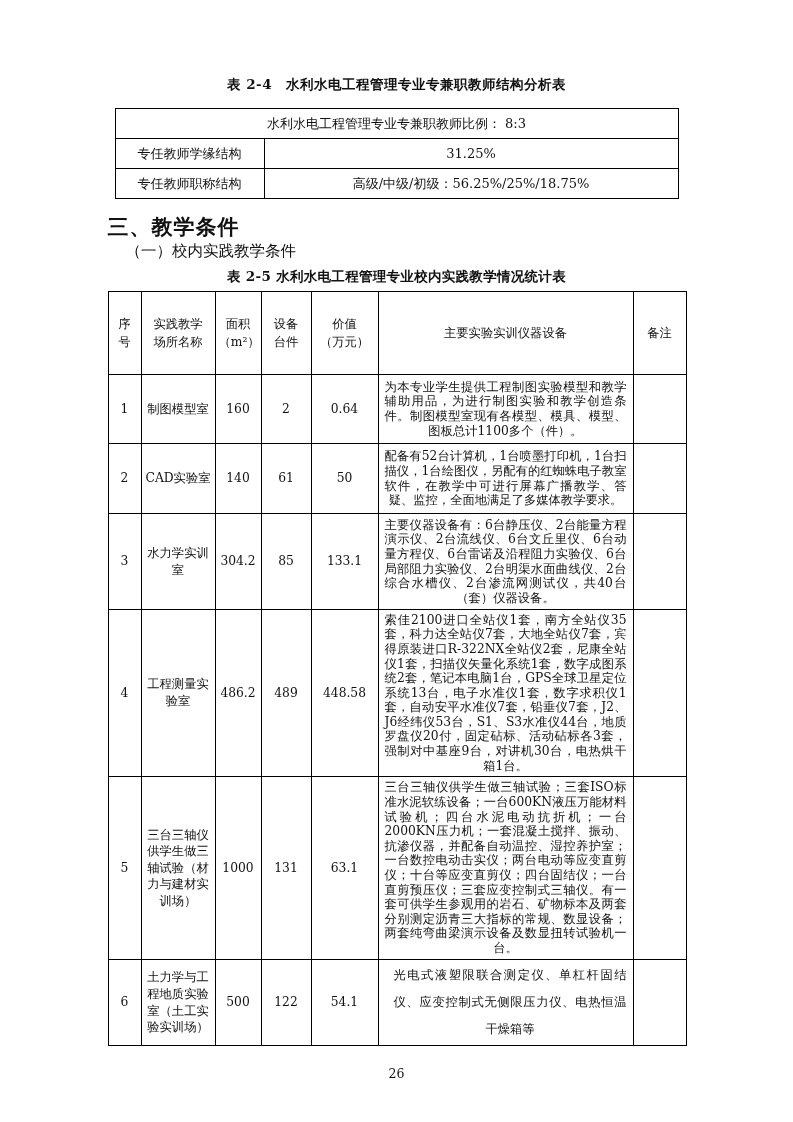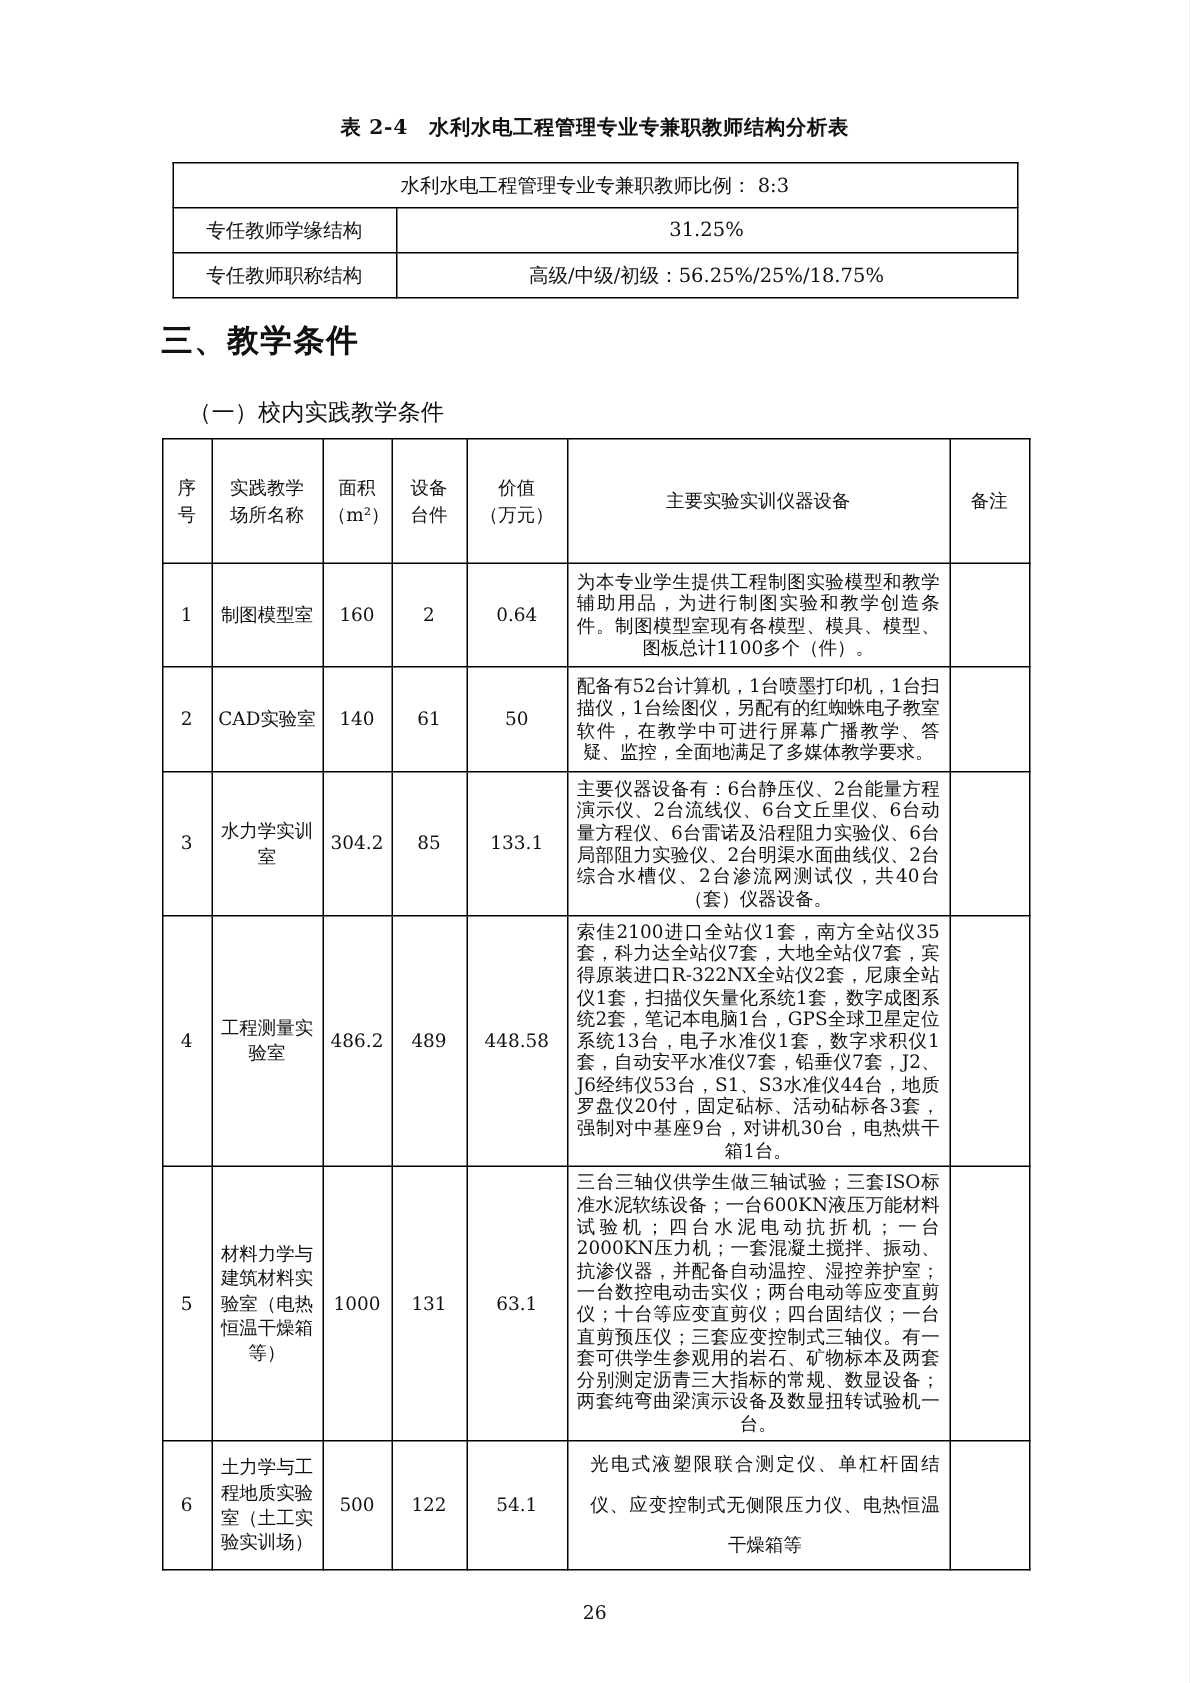--- a/index.html
+++ b/index.html
@@ -24,21 +24,21 @@
   .t24 { width: 564px; margin: 14px auto; }
   .t24 td {
     border: 1.5px solid #000;
     font-size: 13px; height: 27px;
     text-align: center; vertical-align: middle;
     padding: 1px 4px;
   }
   .t24 td.t24-label { width: 140px; }
 
   h2.sec-heading {
-    font-size: 21px; font-weight: bold; margin: 14px 0 24px 0;
+    font-size: 21px; font-weight: bold; margin: 14px 0 0 0;
     letter-spacing: 1px;
   }
   .sec-subheading {
     font-size: 15.5px; margin: 0 0 6px 18px;
   }
   .t25-title {
     text-align: center; font-weight: bold; font-size: 13.5px;
     margin: 4px 0 5px 0; letter-spacing: 0.3px;
   }
 
@@ -99,20 +99,21 @@
         <tr>
           <td class="t24-label">专任教师职称结构</td>
           <td>高级/中级/初级：56.25%/25%/18.75%</td>
         </tr>
       </tbody>
     </table>
 
     <h2 class="sec-heading">三、教学条件</h2>
     <div class="sec-subheading">（一）校内实践教学条件</div>
 
+    <div class="t25-title">表 2-5 水利水电工程管理专业校内实践教学情况统计表</div>
 
     <table class="t25">
       <colgroup>
         <col class="c-no">
           <col class="c-name">
           <col class="c-area">
           <col class="c-units">
           <col class="c-val">
           <col class="c-equip">
           <col class="c-note">
@@ -163,21 +164,21 @@
           <td class="c">4</td>
           <td class="c">工程测量实验室</td>
           <td class="c">486.2</td>
           <td class="c">489</td>
           <td class="c">448.58</td>
           <td class="equip">索佳2100进口全站仪1套，南方全站仪35套，科力达全站仪7套，大地全站仪7套，宾得原装进口R-322NX全站仪2套，尼康全站仪1套，扫描仪矢量化系统1套，数字成图系统2套，笔记本电脑1台，GPS全球卫星定位系统13台，电子水准仪1套，数字求积仪1套，自动安平水准仪7套，铅垂仪7套，J2、J6经纬仪53台，S1、S3水准仪44台，地质罗盘仪20付，固定砧标、活动砧标各3套，强制对中基座9台，对讲机30台，电热烘干箱1台。</td>
           <td class="c"></td>
         </tr>
         <tr class="r5">
           <td class="c">5</td>
-          <td class="c">材料力学与建筑材料实验室（电热恒温干燥箱等）</td>
+          <td class="c">三台三轴仪供学生做三轴试验（材力与建材实训场）</td>
           <td class="c">1000</td>
           <td class="c">131</td>
           <td class="c">63.1</td>
           <td class="equip">三台三轴仪供学生做三轴试验；三套ISO标准水泥软练设备；一台600KN液压万能材料试验机；四台水泥电动抗折机；一台2000KN压力机；一套混凝土搅拌、振动、抗渗仪器，并配备自动温控、湿控养护室；一台数控电动击实仪；两台电动等应变直剪仪；十台等应变直剪仪；四台固结仪；一台直剪预压仪；三套应变控制式三轴仪。有一套可供学生参观用的岩石、矿物标本及两套分别测定沥青三大指标的常规、数显设备；两套纯弯曲梁演示设备及数显扭转试验机一台。</td>
           <td class="c"></td>
         </tr>
         <tr class="r6">
           <td class="c">6</td>
           <td class="c">土力学与工程地质实验室（土工实验实训场）</td>
           <td class="c">500</td>

